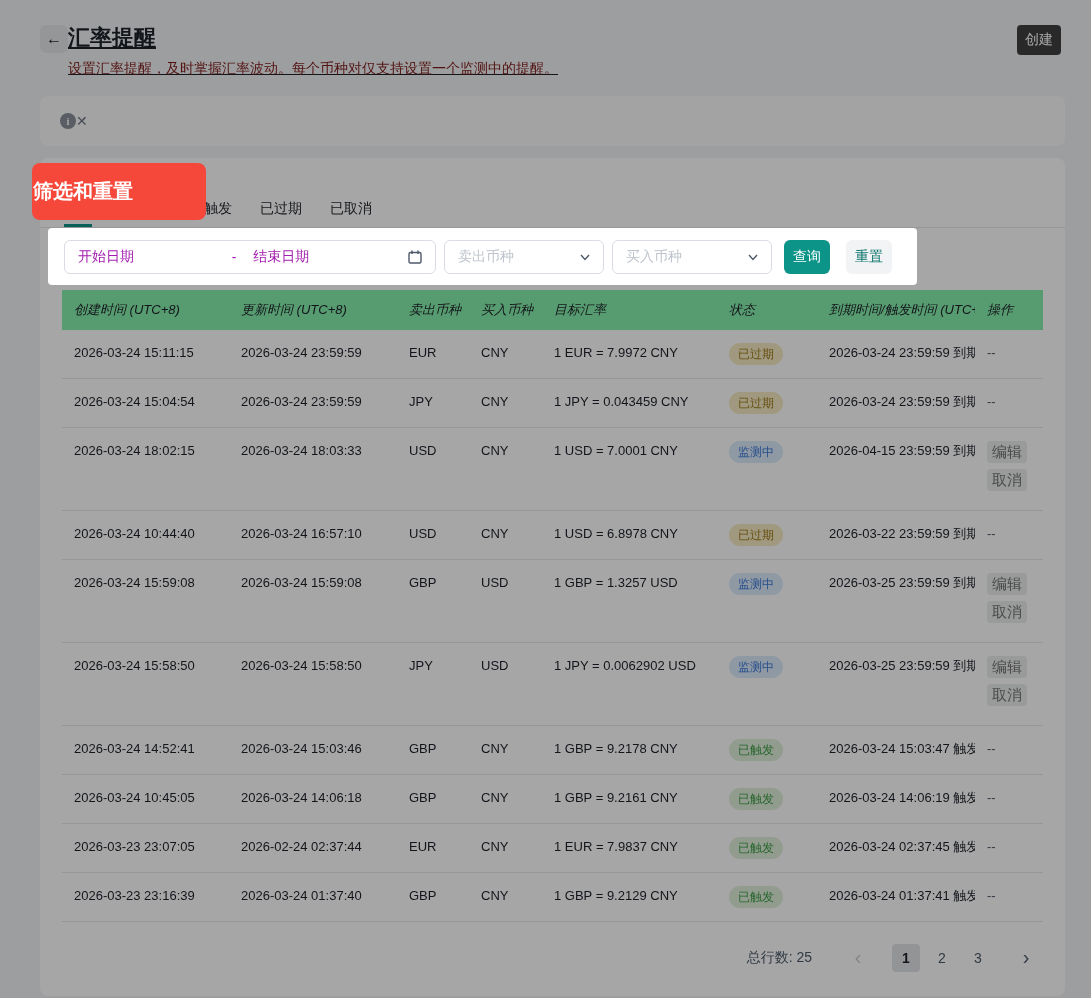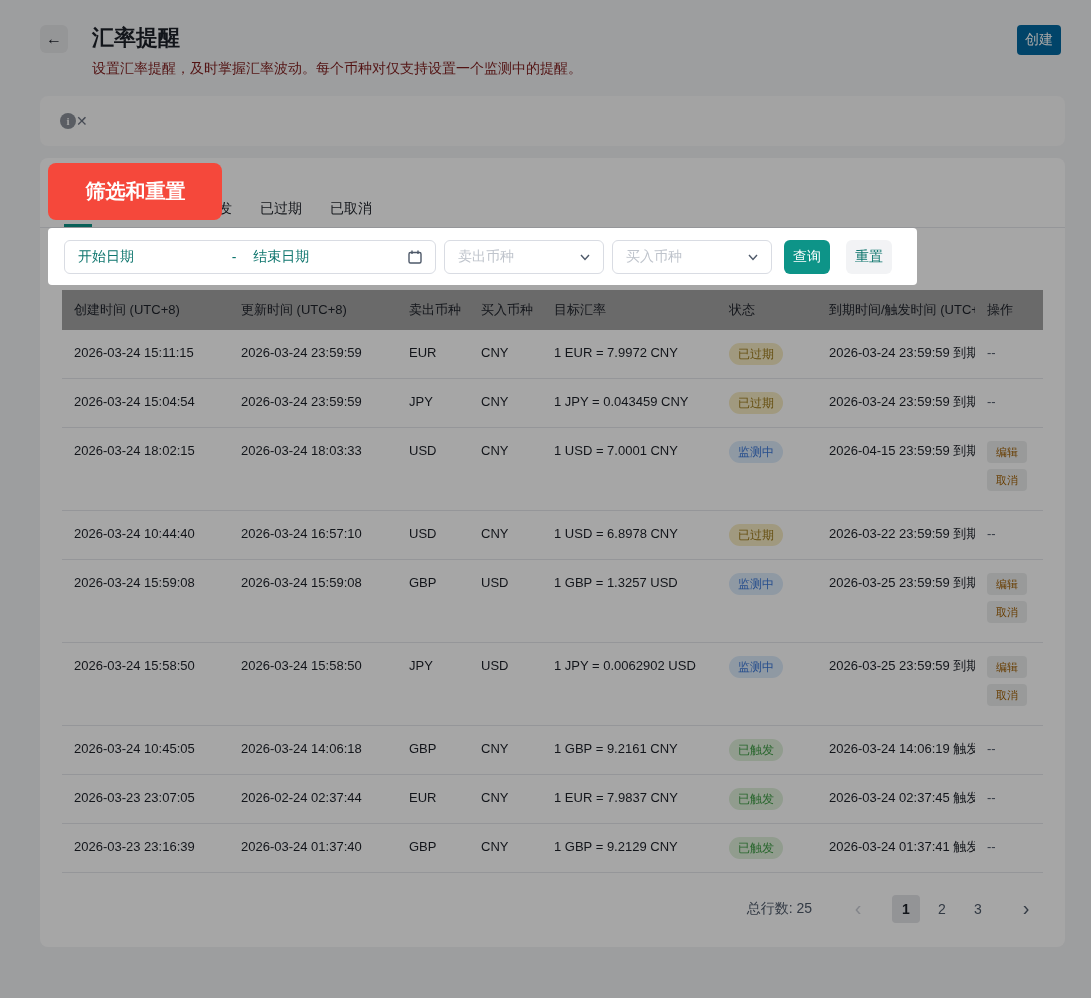--- a/index.html
+++ b/index.html
@@ -9,27 +9,27 @@
     background:#f2f3f5;
     font-family:"Liberation Sans","DejaVu Sans",sans-serif;
     color:#1d2129;
   }
   
   .page-header { display:flex; align-items:flex-start; margin:25px 30px 0 40px; }
   .back-btn {
     width:28px; height:28px; border:none; border-radius:6px; background:#e5e6e8;
     font-size:16px; line-height:28px; text-align:center; color:#1d2129; cursor:pointer; flex:none;
   }
-  .title-block { margin-left:24px; }
+  .title-block { margin-left:0;text-decoration:underline; }
   .page-title { font-size:22px; font-weight:bold; line-height:26px; }
   .page-subtitle { margin-top:9px; font-size:14px; color:#7f1d1d; }
   .spacer { flex:1; }
   .create-btn {
     flex:none; width:44px; height:30px; border:none; border-radius:4px;
-    background:#0369a1; color:#fff; font-size:14px; cursor:pointer;
+    background:#404040; color:#fff; font-size:14px; cursor:pointer;
   }
   
   .banner {
     margin:18px 26px 0 40px; height:50px; border-radius:8px; background:#fafafa;
     display:flex; align-items:center; padding:0 20px; font-size:14px;
   }
   .info-icon {
     flex:none; width:16px; height:16px; border-radius:50%; background:#8a9099;
     color:#fafafa; font-size:11px; font-weight:bold; line-height:16px; text-align:center;
     font-family:"Liberation Serif",serif;
@@ -42,21 +42,21 @@
   .tab { font-size:14px; line-height:20px; padding-bottom:9px; margin-right:28px; color:#1d2129; cursor:pointer; }
   .tab.active { color:#0d9488; border-bottom:3px solid #0d9488; padding-bottom:6px; }
   
   .filter-strip {
     position:relative; z-index:60;
     margin-left:8px; width:869px; height:57px; background:#fff; border-radius:4px;
     display:flex; align-items:center; padding-left:16px;
   }
   .date-range {
     width:372px; height:34px; border:1px solid #d9dce3; border-radius:6px;
-    display:flex; align-items:center; font-size:14px; color:#0f766e; cursor:pointer; background:#fff;
+    display:flex; align-items:center; font-size:14px; color:#a21caf; cursor:pointer; background:#fff;
   }
   .date-range .ph { padding-left:13px; flex:1; }
   .date-range .sep { flex:none; padding:0 4px; }
   .date-range .cal { flex:none; margin:0 12px 0 4px; display:flex; }
   .select {
     width:160px; height:34px; border:1px solid #d9dce3; border-radius:6px; margin-left:8px;
     display:flex; align-items:center; font-size:14px; color:#bfc4cc; cursor:pointer; background:#fff;
   }
   .select .ph { padding-left:13px; flex:1; }
   .select .chev { flex:none; margin-right:12px; display:flex; }
@@ -64,53 +64,53 @@
     margin-left:12px; width:46px; height:34px; border:none; border-radius:6px;
     background:#0d9488; color:#fff; font-size:14px; cursor:pointer;
   }
   .btn-reset {
     margin-left:16px; width:46px; height:34px; border:none; border-radius:6px;
     background:#f2f3f5; color:#0f766e; font-size:14px; cursor:pointer;
   }
   
   table { border-collapse:collapse; table-layout:fixed; width:981px; margin:5px 0 0 22px; font-size:13px; }
   th {
-    background:#a3a3a3; font-weight:500; text-align:left; height:40px;
-    padding:0 12px; white-space:nowrap; overflow:hidden; color:#1d2129;
+    background:#86efac; font-weight:500; text-align:left; height:40px;
+    padding:0 12px; white-space:nowrap; overflow:hidden; color:#1d2129;font-style:italic;
   }
   td {
     padding:13px 12px; border-bottom:1px solid #e5e6eb; vertical-align:top;
     white-space:nowrap; overflow:hidden; line-height:20px;
   }
   td.actions { box-shadow:-8px 0 10px -8px rgba(0,0,0,0.15); background:#fff; }
   .badge { display:inline-block; height:22px; line-height:22px; padding:0 9px; border-radius:11px; font-size:12px; }
   .badge.expired   { background:#f6ebc3; color:#9c7a1a; }
   .badge.monitoring{ background:#dcebfb; color:#3c78d8; }
   .badge.triggered { background:#dff0da; color:#3f9d46; }
   .act-btn {
     display:block; width:40px; height:22px; margin-bottom:6px; border:none; border-radius:4px;
-    background:#eceded; color:#a16207; font-size:11px; line-height:22px; cursor:pointer;text-align:center;
+    background:#eceded; color:#737373; font-size:15px; line-height:22px; cursor:pointer;text-align:center;
   }
   .no-action { color:#4e5969; }
   
   .pagination {
     display:flex; align-items:center; justify-content:flex-end;
     margin:22px 25px 0 0; font-size:14px; color:#4e5969;gap:12px;
   }
   .total-label { margin-right:12px; }
   .pg { width:28px; height:28px; line-height:28px; text-align:center; border-radius:4px; margin-left:8px; cursor:pointer; }
   .pg.arrow { font-size:20px; line-height:26px; }
   .pg.arrow.disabled { color:#c9cdd4; cursor:default; }
   .pg.page.active { background:#e2e3e7; color:#1d2129; font-weight:bold; cursor:default; }
   
   .dim-overlay { position:absolute; inset:0; background:rgba(0,0,0,0.35); z-index:50; }
   .tour-tooltip {
-    position:absolute; left:48px; top:163px; z-index:70;
+    position:absolute; left:32px; top:163px; z-index:70;
     width:174px; height:57px; border-radius:8px; background:#f5483b;
-    color:#fff; font-size:20px; font-weight:bold; line-height:57px; padding-left:1px;text-align:center;
+    color:#fff; font-size:20px; font-weight:bold; line-height:57px; padding-left:1px;
   }
 </style>
 </head>
 <body>
 
 <div class="page-header">
   <button class="back-btn">
     <span>←</span>
   </button>
   <div class="title-block">
@@ -258,20 +258,30 @@
           <td>USD</td>
           <td>1 JPY = 0.0062902 USD</td>
           <td><span class="badge monitoring">监测中</span></td>
           <td>2026-03-25 23:59:59 到期</td>
           <td class="actions">
             <button class="act-btn">编辑</button>
             <button class="act-btn">取消</button>
           </td>
         </tr>
         <tr>
+          <td>2026-03-24 14:52:41</td>
+          <td>2026-03-24 15:03:46</td>
+          <td>GBP</td>
+          <td>CNY</td>
+          <td>1 GBP = 9.2178 CNY</td>
+          <td><span class="badge triggered">已触发</span></td>
+          <td>2026-03-24 15:03:47 触发</td>
+          <td class="actions"><span class="no-action">--</span></td>
+        </tr>
+        <tr>
           <td>2026-03-24 10:45:05</td>
           <td>2026-03-24 14:06:18</td>
           <td>GBP</td>
           <td>CNY</td>
           <td>1 GBP = 9.2161 CNY</td>
           <td><span class="badge triggered">已触发</span></td>
           <td>2026-03-24 14:06:19 触发</td>
           <td class="actions"><span class="no-action">--</span></td>
         </tr>
         <tr>

